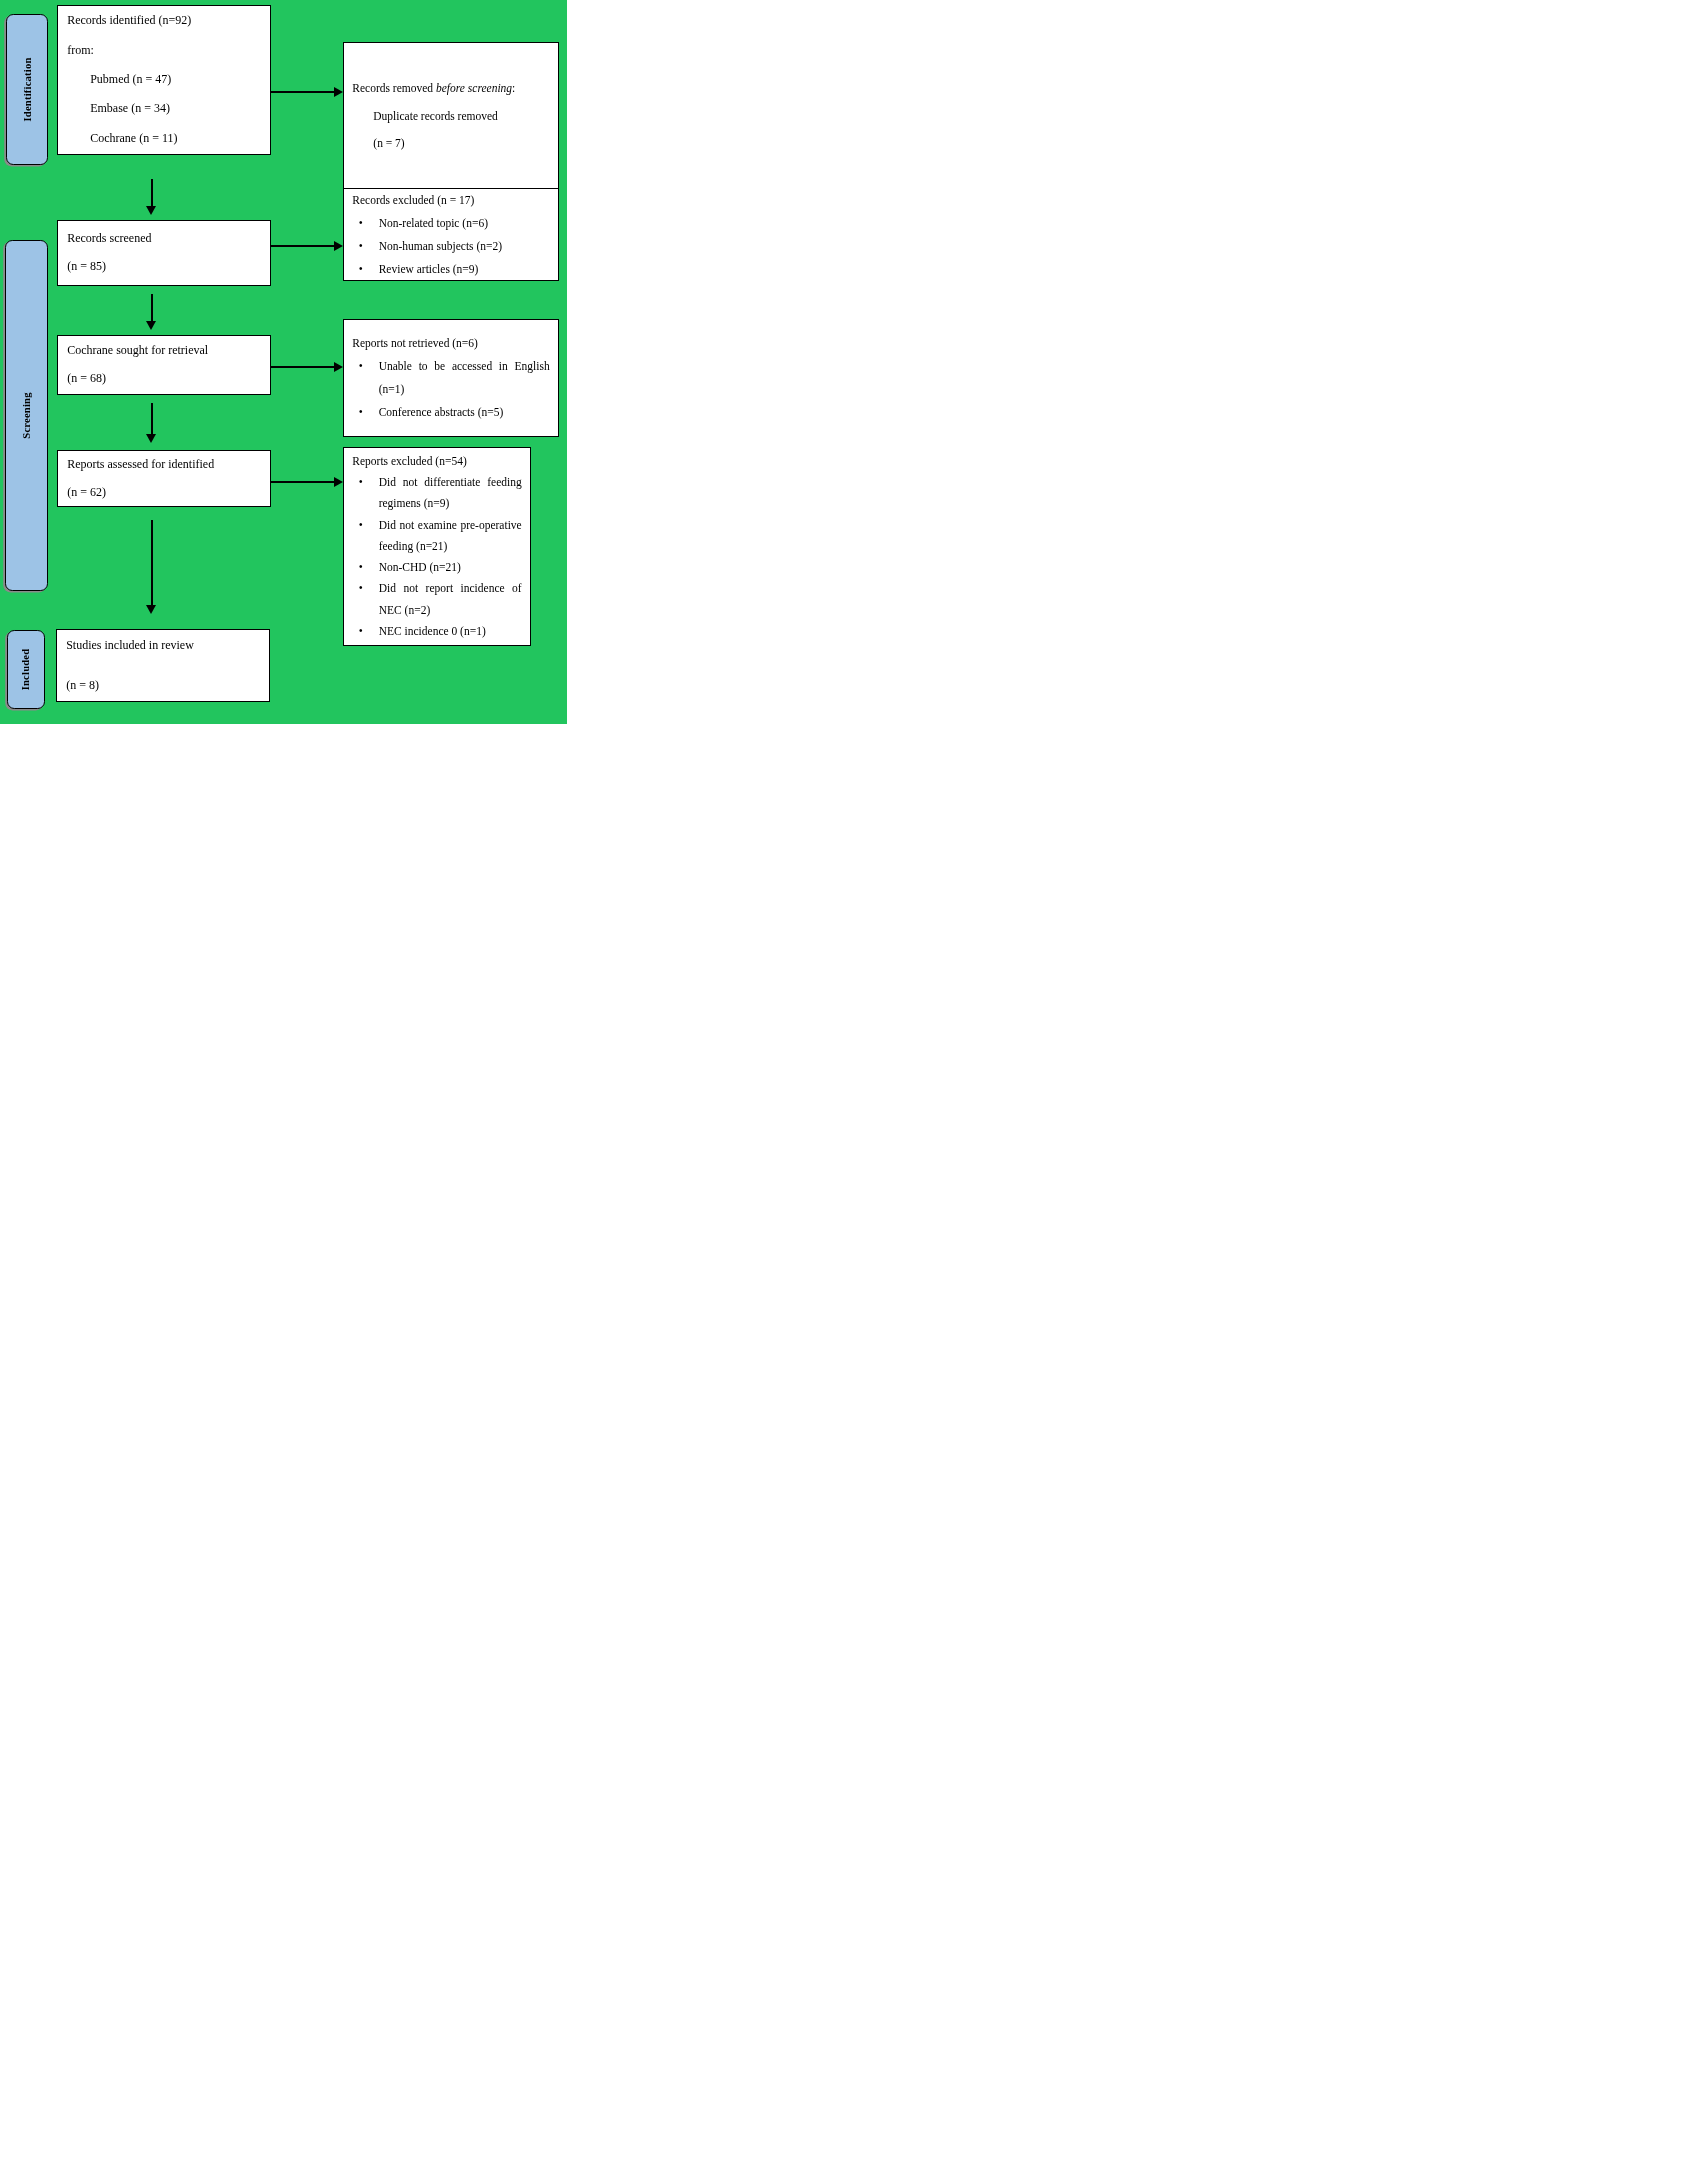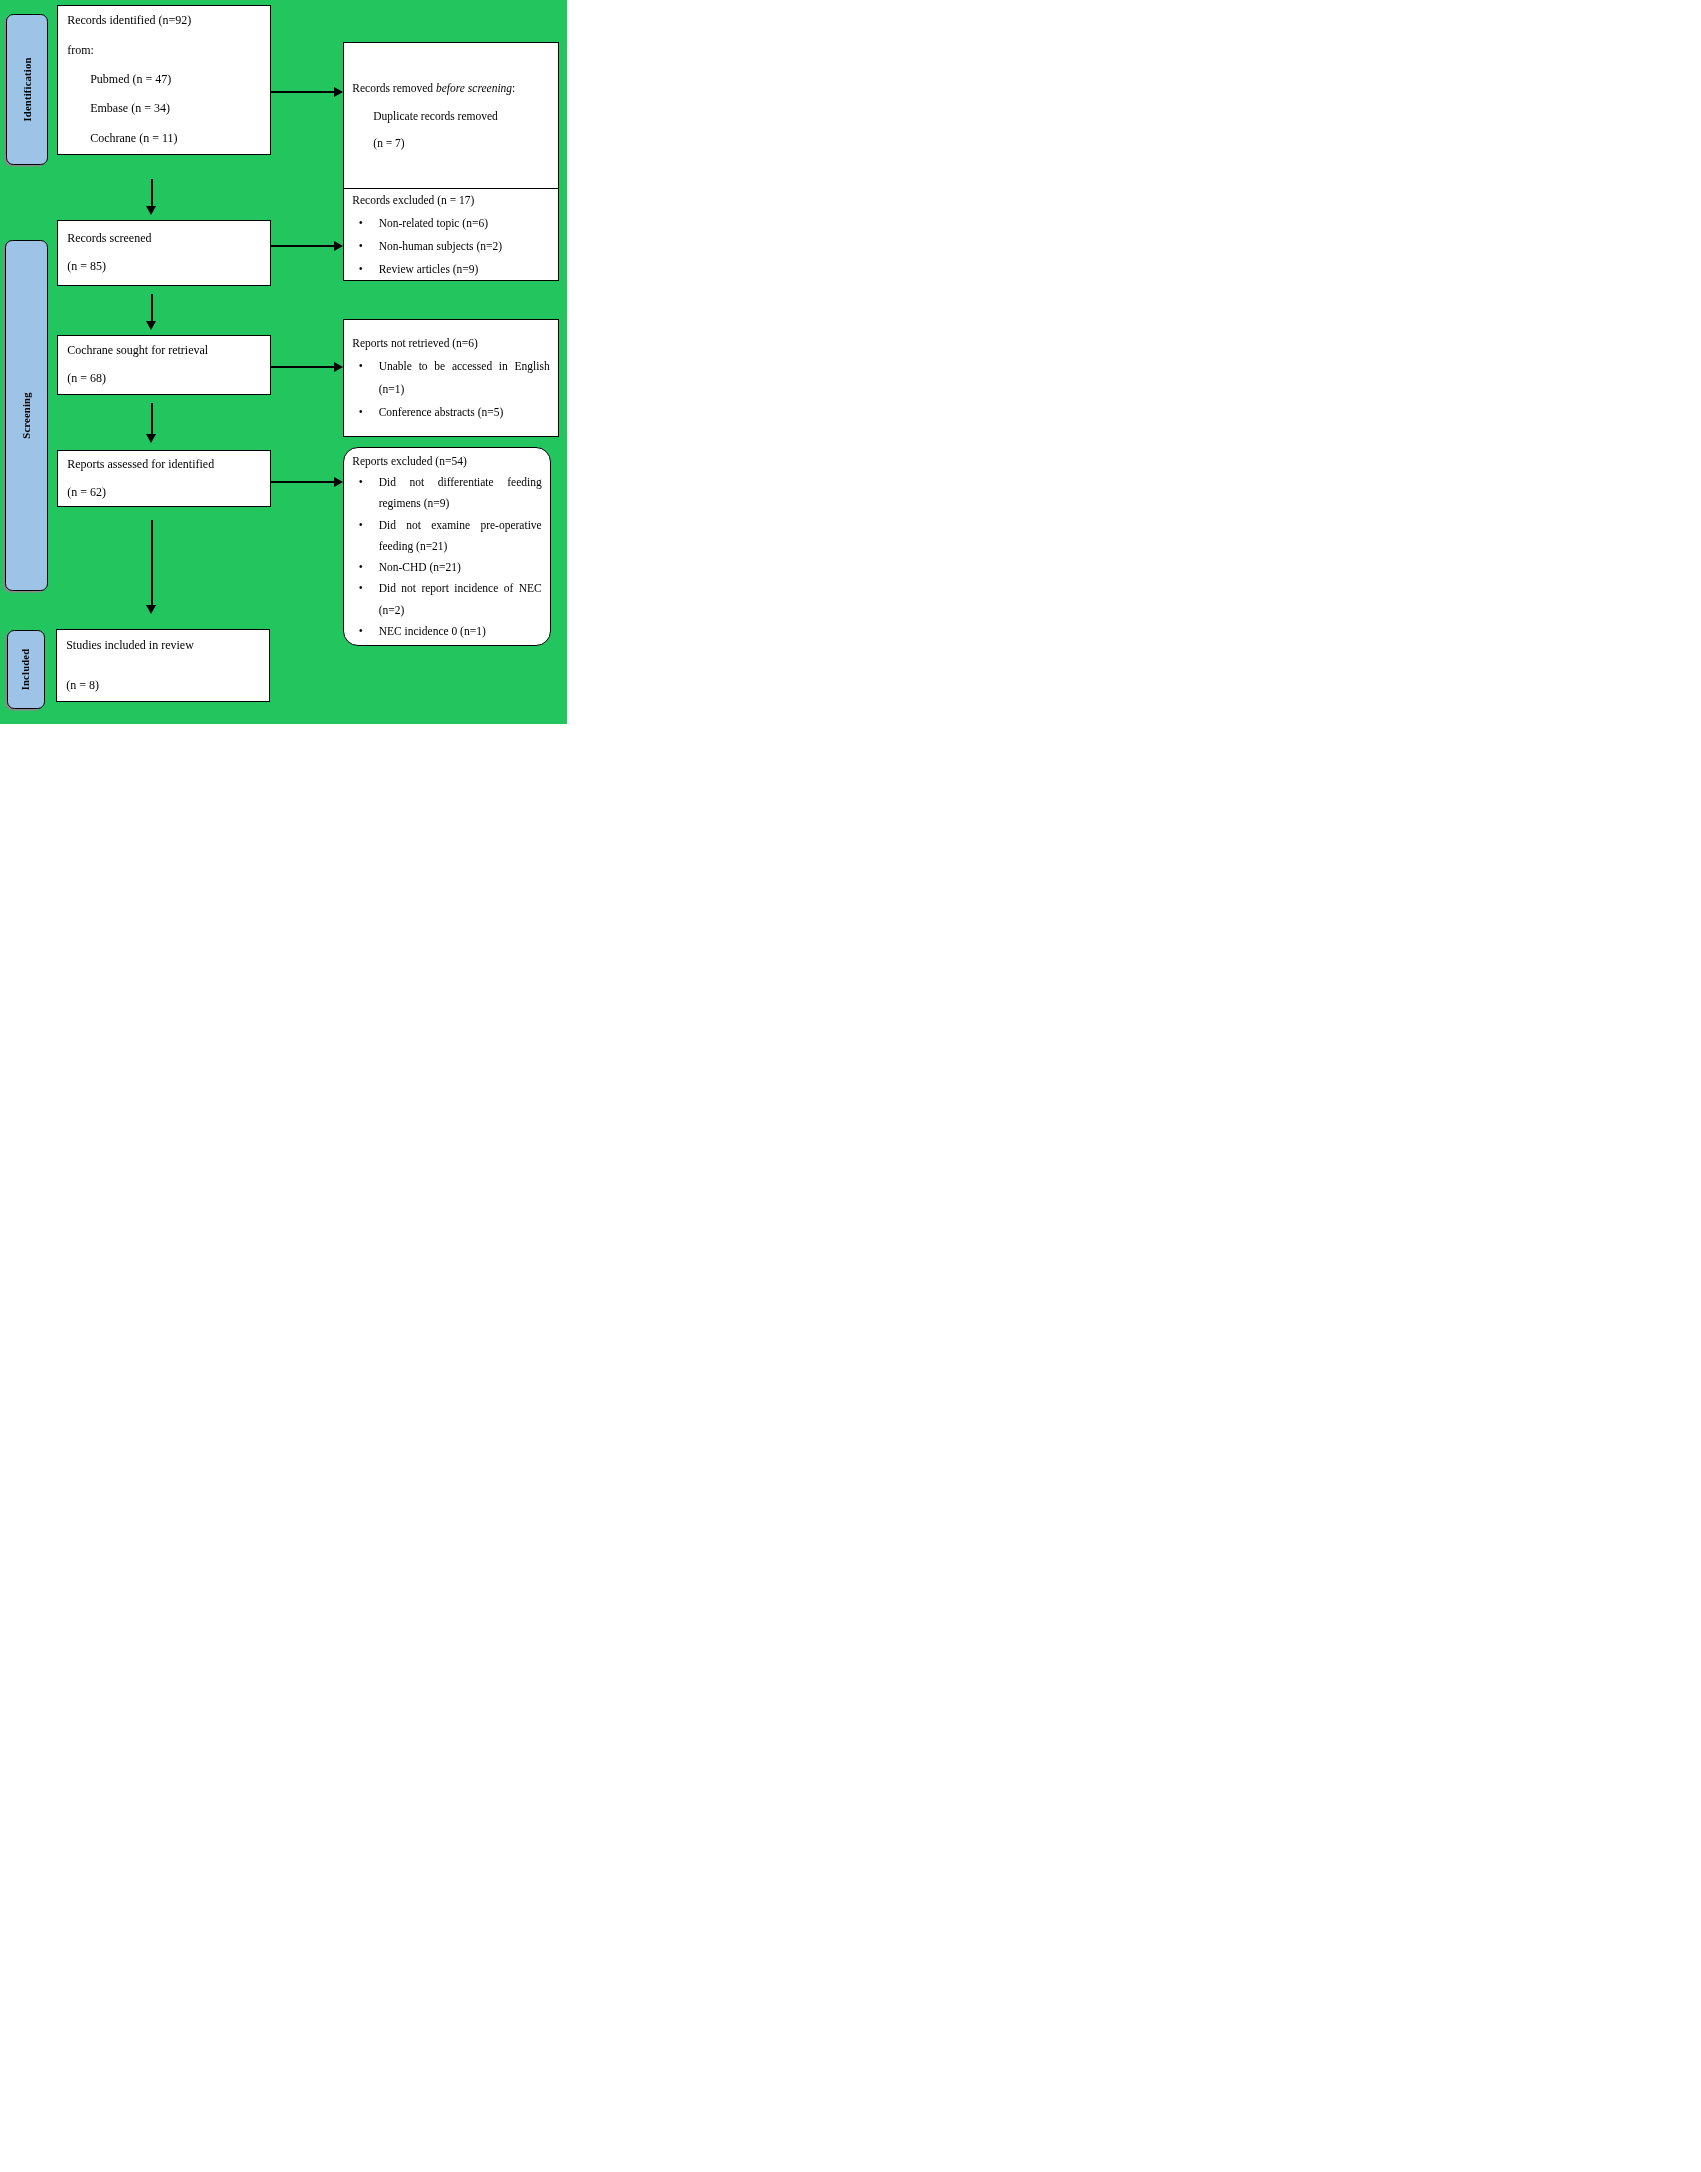--- a/index.html
+++ b/index.html
@@ -138,21 +138,21 @@
       <li><span class="bullet-dot">•</span><span>Unable to be accessed in English (n=1)</span></li>
       <li><span class="bullet-dot">•</span><span>Conference abstracts (n=5)</span></li>
     </ul>
   </div>
 
   <div class="box box-left" style="left:57px;top:450px;width:214px;height:57px;">
     <p>Reports assessed for identified</p>
     <p>(n = 62)</p>
   </div>
 
-  <div class="box box-right dense" style="left:343px;top:447px;width:208px;height:199px;border-radius:15px;">
+  <div class="box box-right dense" style="left:343px;top:447px;width:188px;height:199px;">
     <p>Reports excluded (n=54)</p>
     <ul>
       <li><span class="bullet-dot">•</span><span>Did not differentiate feeding regimens (n=9)</span></li>
       <li><span class="bullet-dot">•</span><span>Did not examine pre-operative feeding (n=21)</span></li>
       <li><span class="bullet-dot">•</span><span>Non-CHD (n=21)</span></li>
       <li><span class="bullet-dot">•</span><span>Did not report incidence of NEC (n=2)</span></li>
       <li><span class="bullet-dot">•</span><span>NEC incidence 0 (n=1)</span></li>
     </ul>
   </div>
 

